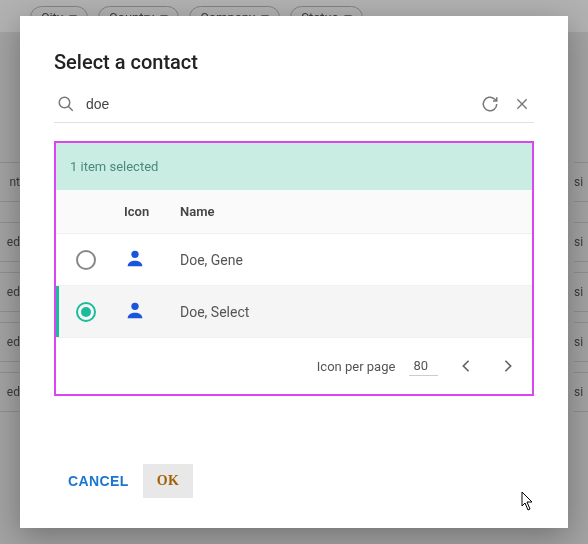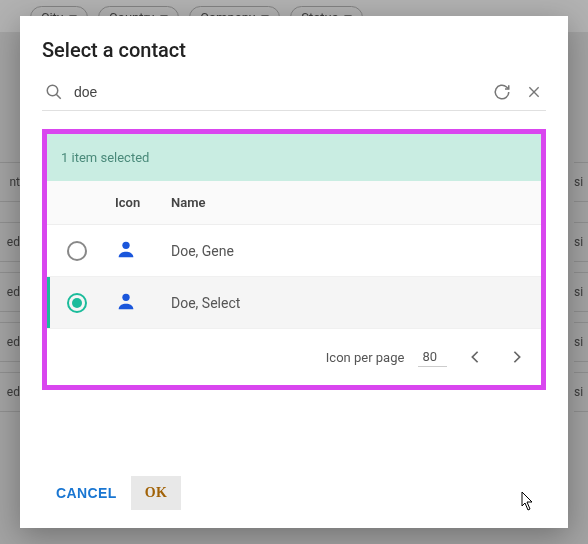--- a/index.html
+++ b/index.html
@@ -67,21 +67,21 @@
       padding: 12px 0;
     }
     .modal {
       position: absolute;
       left: 20px; right: 20px;
       top: 16px; bottom: 16px;
       background: #fff;
       box-shadow: 0 8px 30px rgba(0,0,0,0.3);
       display: flex;
       flex-direction: column;
-      padding: 0;
+      padding: 12px;
     }
     .modal-header {
       padding: 22px 22px 8px 22px;
       font-size: 20px;
       font-weight: 500;
       color: #222;
     }
     .search-row {
       display: flex;
       align-items: center;
@@ -100,21 +100,21 @@
     }
     .icon-btn {
       width: 24px; height: 24px;
       display: flex; align-items: center; justify-content: center;
       color: #666;
       cursor: pointer;
       background: none; border: none;
     }
     .content-box {
       margin: 18px 22px 0 22px;
-      border: 5px solid #d946ef;
+      border: 2px solid #d946ef;
     }
     .selection-bar {
       background: #c9ede2;
       color: #4a8a7a;
       font-size: 13px;
       padding: 16px 14px;
     }
     .table-head {
       display: flex;
       background: #fafafa;

